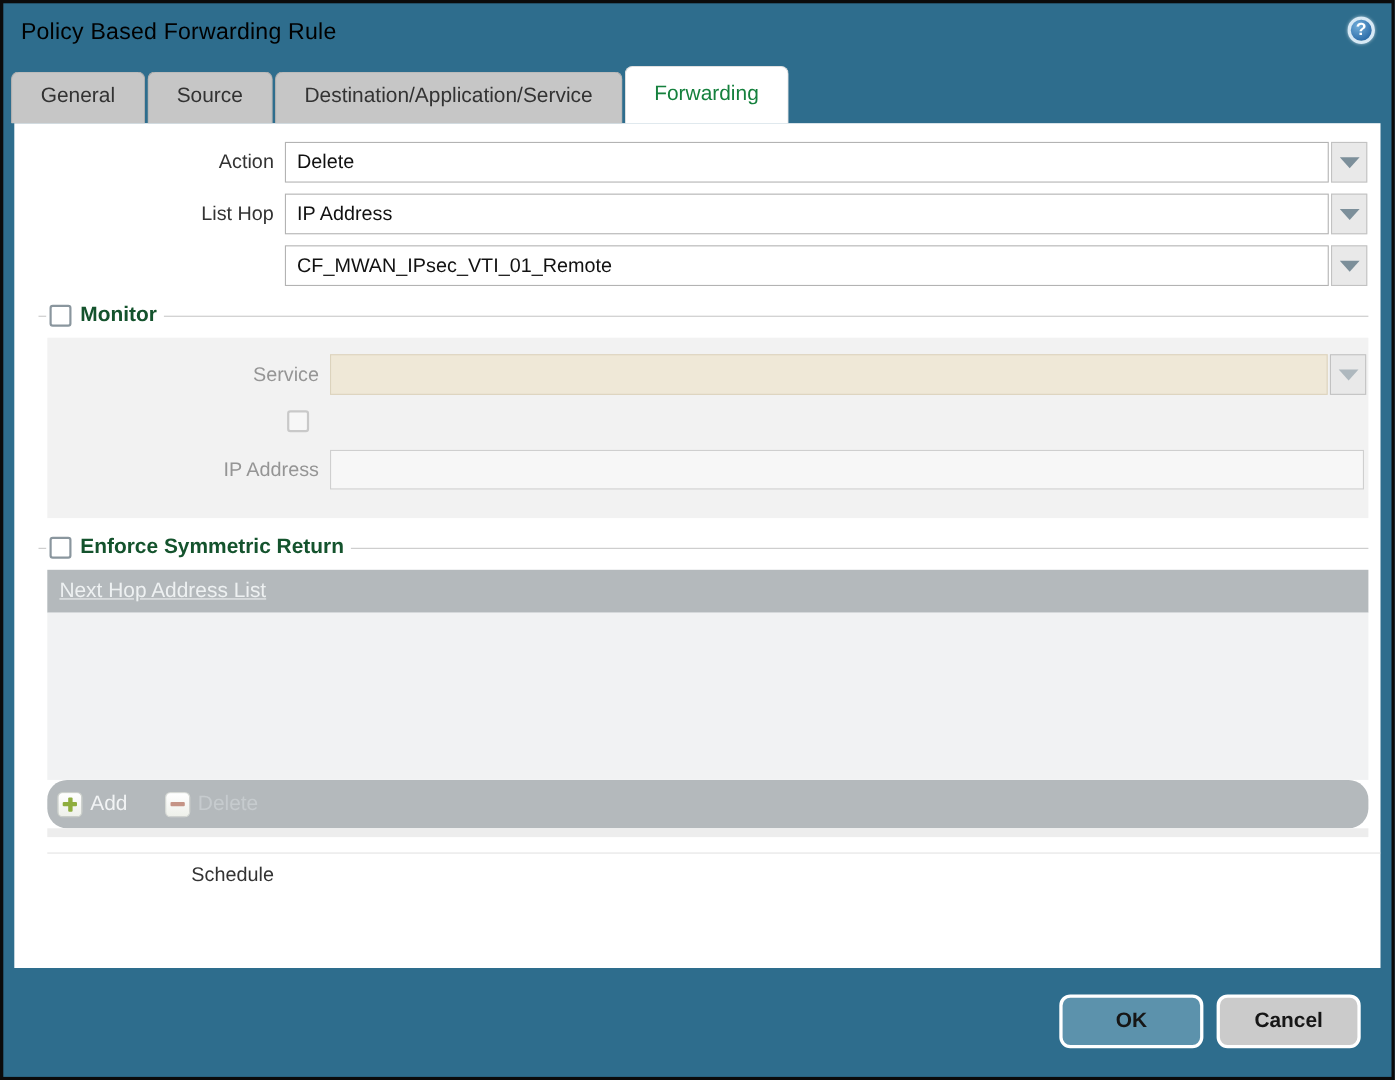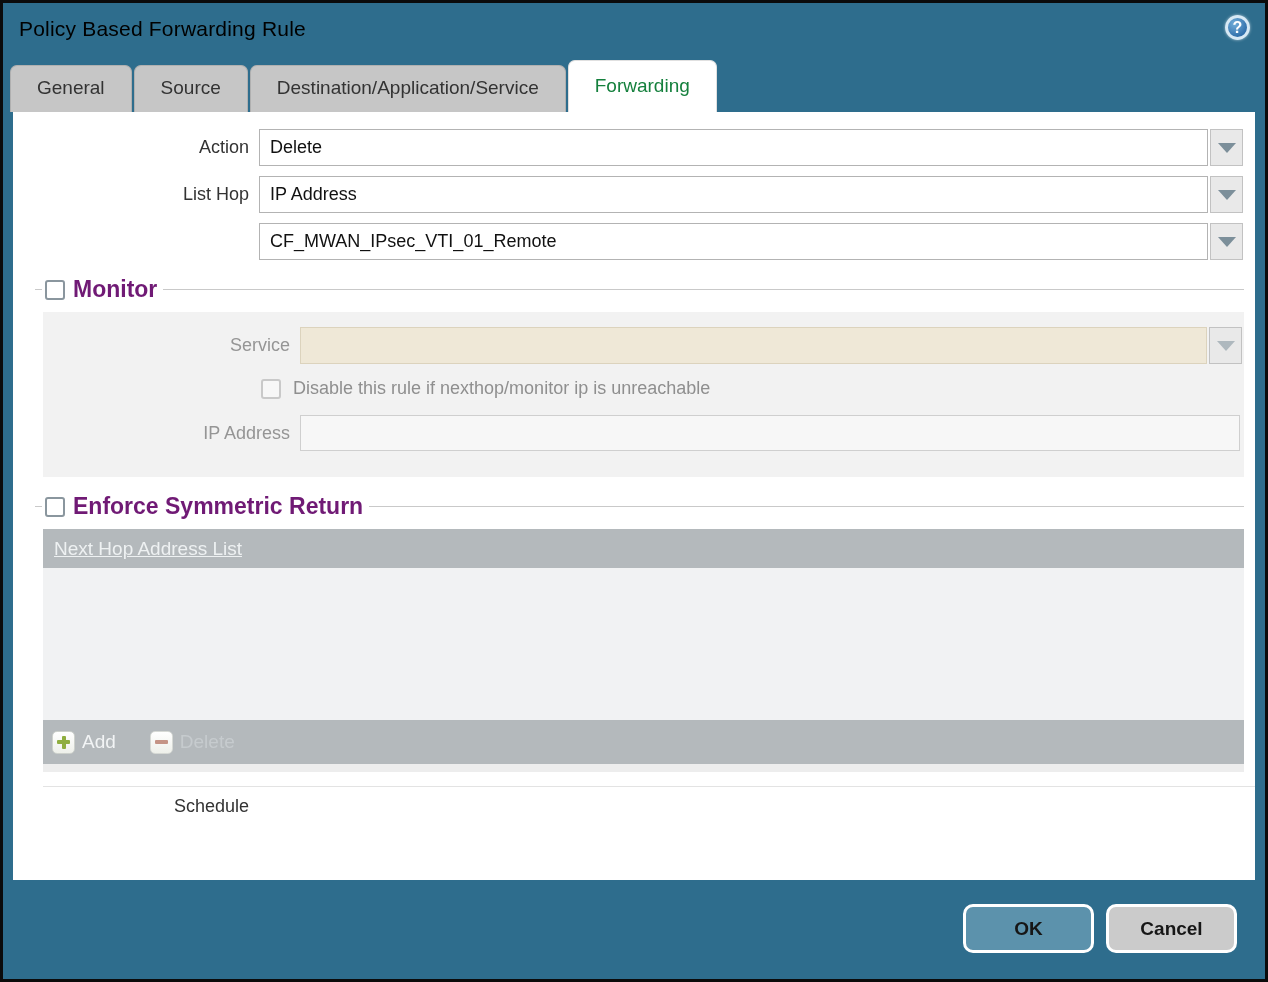--- a/index.html
+++ b/index.html
@@ -124,22 +124,22 @@
   }
   .cb {
     width: 20px; height: 20px; flex: none;
     background: #fff;
     border: 2px solid #8a969e;
     border-radius: 3px;
     margin: 0 8px 0 3px;
     cursor: pointer;
   }
   .section-title {
-    font-size: 23px; font-weight: bold;
-    color: #701a75;
+    font-size: 19px; font-weight: bold;
+    color: #14532d;
     padding-right: 6px;
     white-space: nowrap;
   }
 
   
   .monitor-body {
     margin-top: 9px;
     background: #f2f2f2;
     padding: 15px 2px 16px 0;
   }
@@ -183,20 +183,21 @@
   .tbl-body {
     height: 152px;
     background: #f1f2f3;
   }
   .tbl-footer {
     height: 44px;
     background: #b4b9bc;
     display: flex; align-items: center;
     padding-left: 9px;
     gap: 34px;
+    border-radius: 18px;
   }
   .tbl-strip { height: 8px; background: #ededed; }
   .tool-btn { display: flex; align-items: center; gap: 7px; cursor: pointer; }
   .tool-ic {
     width: 23px; height: 23px;
     background: linear-gradient(#ffffff, #eef0ea);
     border: 1px solid #cdd1cc;
     border-radius: 5px;
     display: flex; align-items: center; justify-content: center;
     position: relative;
@@ -297,21 +298,20 @@
           <div class="flabel">Service</div>
           <div class="combo">
             <div class="disabled-field"></div>
             <div class="cbtn">
               <span class="arrow-down muted"></span>
             </div>
           </div>
         </div>
         <div class="dis-check-row">
           <div class="cb disabled"></div>
-          <span class="dlabel">Disable this rule if nexthop/monitor ip is unreachable</span>
         </div>
         <div class="frow">
           <div class="flabel">IP Address</div>
           <div class="plain-input"></div>
         </div>
       </div>
     </div>
 
     <div class="section">
       <div class="section-head">

